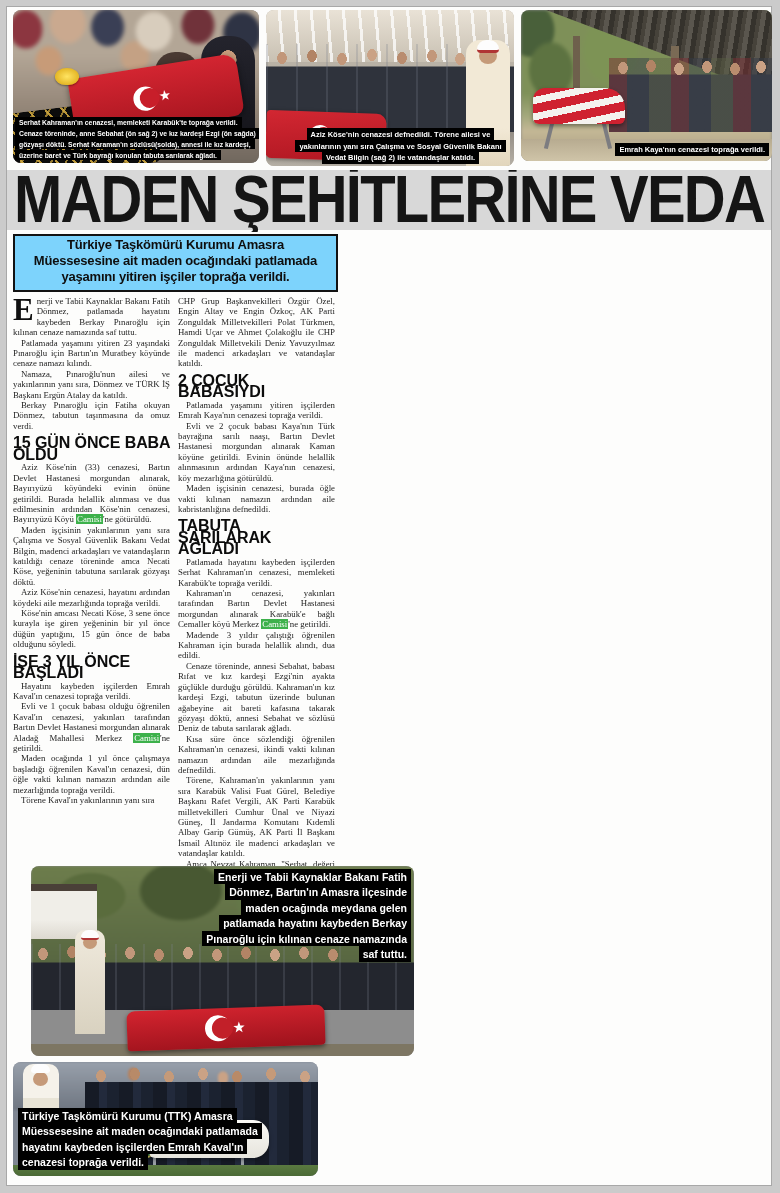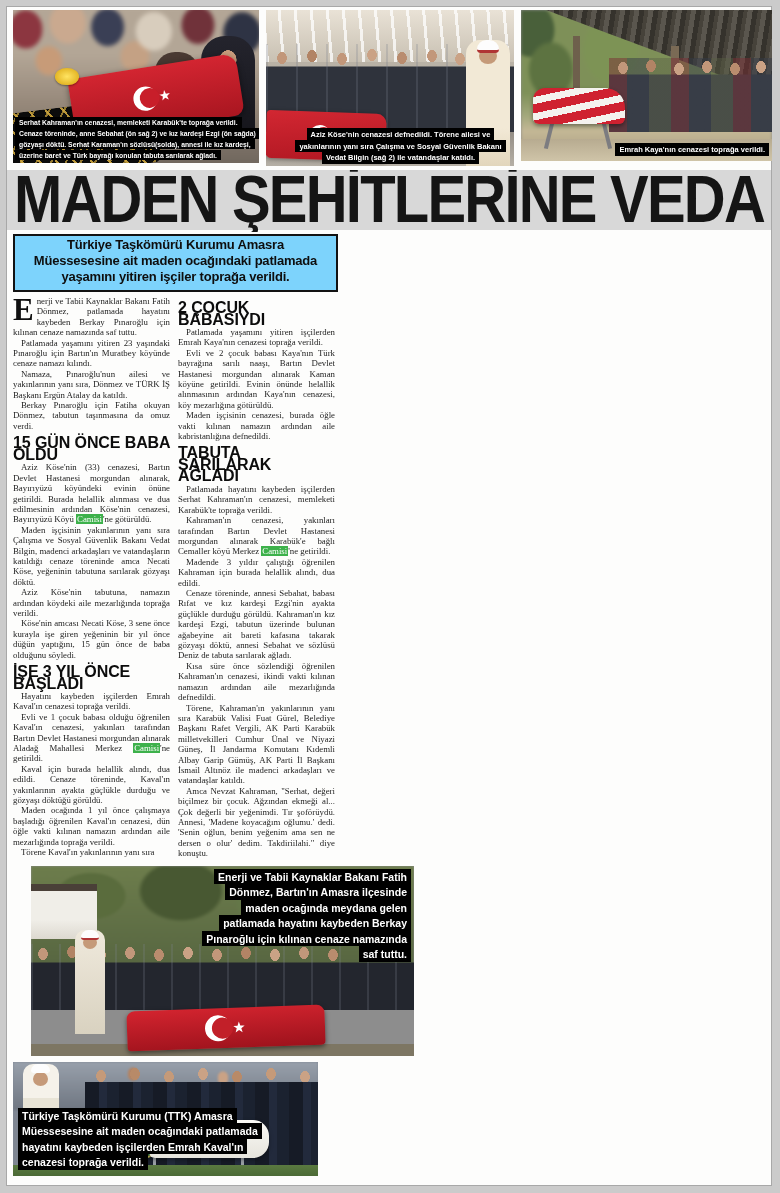--- a/index.html
+++ b/index.html
@@ -3,21 +3,21 @@
 <meta charset="utf-8">
 <title>Maden Şehitlerine Veda</title>
 <style>
   html,body{margin:0;padding:0;}
   body{background:#c6c6c6;font-family:"Liberation Sans",sans-serif;}
   #canvas{position:relative;width:780px;height:1193px;background:#cbcbcb;overflow:hidden;}
   #page{position:absolute;left:6px;top:6px;width:764px;height:1178px;background:#fdfdfc;border:1px solid #a8a8a8;}
   .abs{position:absolute;}
 
   
-  .photo{position:absolute;overflow:hidden;background:#8d8d8d;border-radius:0;}
+  .photo{position:absolute;overflow:hidden;background:#8d8d8d;border-radius:8px;}
   .caption{position:absolute;z-index:6;color:#fff;font-weight:bold;font-family:"Liberation Sans",sans-serif;}
   .caption .strip{background:#000;padding:1.5px 4px 2px;box-decoration-break:clone;-webkit-box-decoration-break:clone;}
   .capsmall{font-size:6.8px;line-height:10.8px;letter-spacing:0;}
   .capmed{font-size:7.5px;line-height:11.4px;}
   .capbig{font-size:10.5px;line-height:15.5px;}
 
   
   .ph1-bg{inset:0;transform:scale(1.05);filter:blur(2px);background:
     radial-gradient(26px 30px at 18px 22px,#8c3640 0 60%,transparent 62%),
     radial-gradient(30px 34px at 58px 16px,#caa98f 0 55%,transparent 60%),
@@ -237,30 +237,30 @@
 
     <div class="abs" id="article">
       <div class="col">
           <p class="para lead"><span class="dropcap">E</span>nerji ve Tabii Kaynaklar Bakanı Fatih Dönmez, patlamada hayatını kaybeden Berkay Pınaroğlu için kılınan cenaze namazında saf tuttu.</p>
           <p class="para">Patlamada yaşamını yitiren 23 yaşındaki Pınaroğlu için Bartın'ın Muratbey köyünde cenaze namazı kılındı.</p>
           <p class="para">Namaza, Pınaroğlu'nun ailesi ve yakınlarının yanı sıra, Dönmez ve TÜRK İŞ Başkanı Ergün Atalay da katıldı.</p>
           <p class="para">Berkay Pınaroğlu için Fatiha okuyan Dönmez, tabutun taşınmasına da omuz verdi.</p>
           <h3 class="subhead">15 GÜN ÖNCE BABA OLDU</h3>
           <p class="para">Aziz Köse'nin (33) cenazesi, Bartın Devlet Hastanesi morgundan alınarak, Bayırıyüzü köyündeki evinin önüne getirildi. Burada helallik alınması ve dua edilmesinin ardından Köse'nin cenazesi, Bayırıyüzü Köyü <span class="hl">Camisi</span>'ne götürüldü.</p>
           <p class="para">Maden işçisinin yakınlarının yanı sıra Çalışma ve Sosyal Güvenlik Bakanı Vedat Bilgin, madenci arkadaşları ve vatandaşların katıldığı cenaze töreninde amca Necati Köse, yeğeninin tabutuna sarılarak gözyaşı döktü.</p>
-          <p class="para">Aziz Köse'nin tabutuna, namazın ardından köydeki aile mezarlığında toprağa verildi.</p>
+          <p class="para">Aziz Köse'nin cenazesi, hayatını ardından köydeki aile mezarlığında toprağa verildi.</p>
           <p class="para">Köse'nin amcası Necati Köse, 3 sene önce kurayla işe giren yeğeninin bir yıl önce düğün yaptığını, 15 gün önce de baba olduğunu söyledi.</p>
           <h3 class="subhead">İŞE 3 YIL ÖNCE BAŞLADI</h3>
           <p class="para">Hayatını kaybeden işçilerden Emrah Kaval'ın cenazesi toprağa verildi.</p>
           <p class="para">Evli ve 1 çocuk babası olduğu öğrenilen Kaval'ın cenazesi, yakınları tarafından Bartın Devlet Hastanesi morgundan alınarak Aladağ Mahallesi Merkez <span class="hl">Camisi</span>'ne getirildi.</p>
-          <p class="para">Kaval için burada helallik alındı, dua edildi. Cenaze töreninde, Kaval'ın yakınlarının ayakta güçlükle durduğu ve gözyaşı döktüğü görüldü.</p>
           <p class="para">Maden ocağında 1 yıl önce çalışmaya başladığı öğrenilen Kaval'ın cenazesi, dün öğle vakti kılınan namazın ardından aile mezarlığında toprağa verildi.</p>
           <p class="para">Törene Kaval'ın yakınlarının yanı sıra</p>
         </div>
       <div class="col">
+          <p class="para noind">CHP Grup Başkanvekilleri Özgür Özel, Engin Altay ve Engin Özkoç, AK Parti Zonguldak Milletvekilleri Polat Türkmen, Hamdi Uçar ve Ahmet Çolakoğlu ile CHP Zonguldak Milletvekili Deniz Yavuzyılmaz ile madenci arkadaşları ve vatandaşlar katıldı.</p>
           <h3 class="subhead">2 ÇOCUK BABASIYDI</h3>
           <p class="para">Patlamada yaşamını yitiren işçilerden Emrah Kaya'nın cenazesi toprağa verildi.</p>
           <p class="para">Evli ve 2 çocuk babası Kaya'nın Türk bayrağına sarılı naaşı, Bartın Devlet Hastanesi morgundan alınarak Kaman köyüne getirildi. Evinin önünde helallik alınmasının ardından Kaya'nın cenazesi, köy mezarlığına götürüldü.</p>
           <p class="para">Maden işçisinin cenazesi, burada öğle vakti kılınan namazın ardından aile kabristanlığına defnedildi.</p>
           <h3 class="subhead">TABUTA SARILARAK AĞLADI</h3>
           <p class="para">Patlamada hayatını kaybeden işçilerden Serhat Kahraman'ın cenazesi, memleketi Karabük'te toprağa verildi.</p>
           <p class="para">Kahraman'ın cenazesi, yakınları tarafından Bartın Devlet Hastanesi morgundan alınarak Karabük'e bağlı Cemaller köyü Merkez <span class="hl">Camisi</span>'ne getirildi.</p>
           <p class="para">Madende 3 yıldır çalıştığı öğrenilen Kahraman için burada helallik alındı, dua edildi.</p>
           <p class="para">Cenaze töreninde, annesi Sebahat, babası Rıfat ve kız kardeşi Ezgi'nin ayakta güçlükle durduğu görüldü. Kahraman'ın kız kardeşi Ezgi, tabutun üzerinde bulunan ağabeyine ait bareti kafasına takarak gözyaşı döktü, annesi Sebahat ve sözlüsü Deniz de tabuta sarılarak ağladı.</p>
           <p class="para">Kısa süre önce sözlendiği öğrenilen Kahraman'ın cenazesi, ikindi vakti kılınan namazın ardından aile mezarlığında defnedildi.</p>

